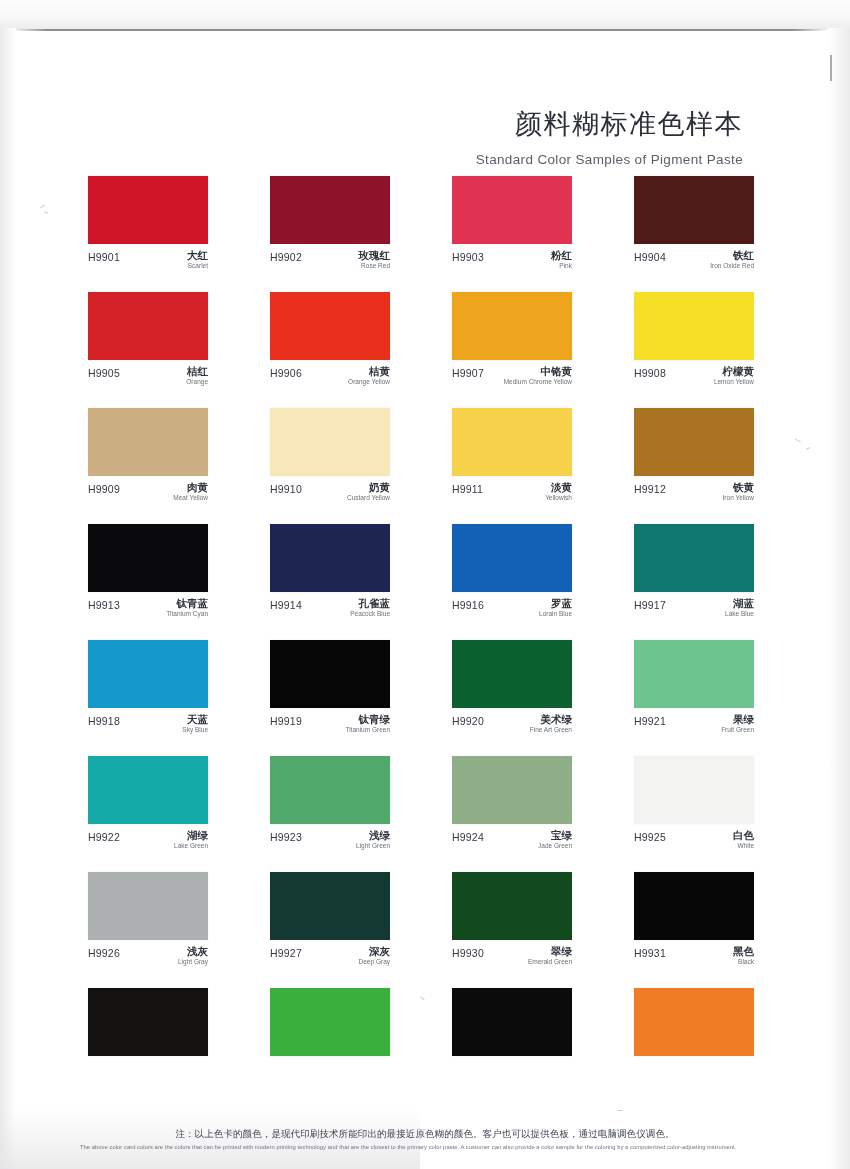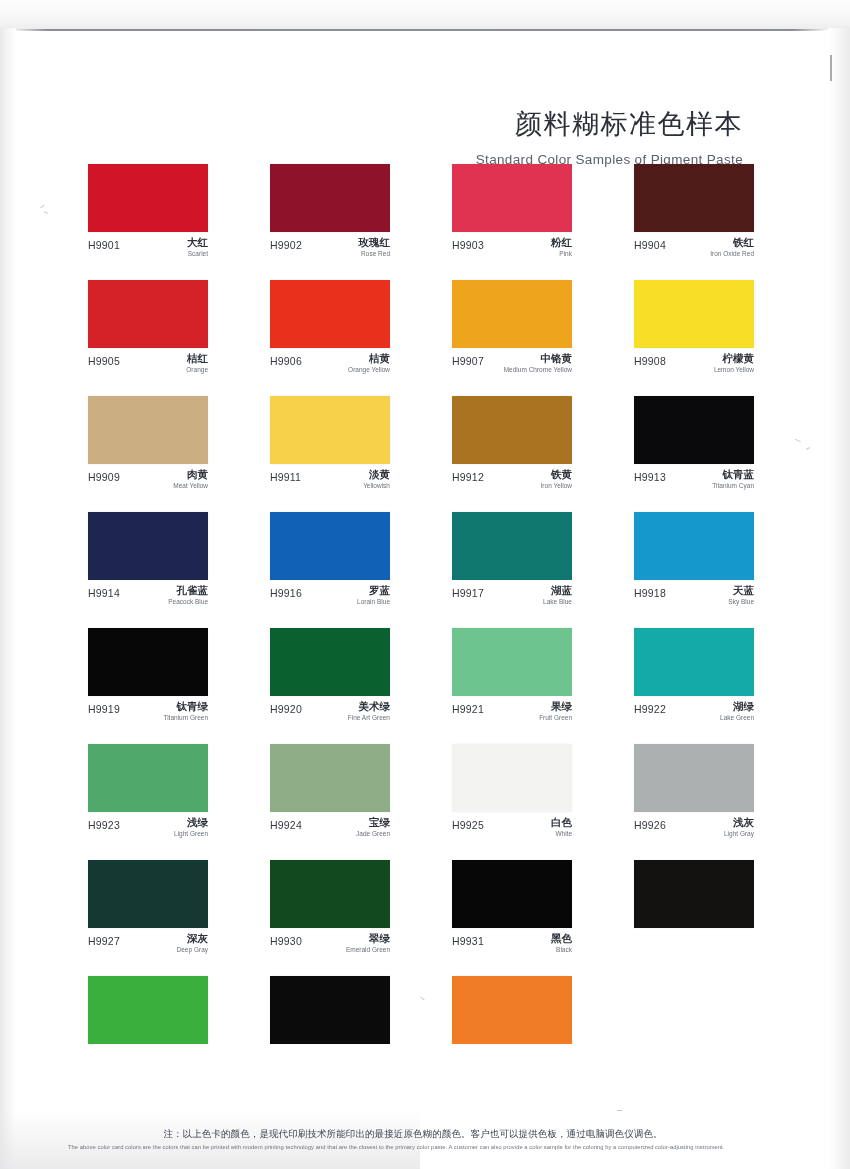--- a/index.html
+++ b/index.html
@@ -83,21 +83,21 @@
     font-size: 13.5px;
     letter-spacing: .35px;
     color: #595f6b;
     margin-top: 13px;
   }
 
   
   .grid {
     position: absolute;
     left: 88px;
-    top: 164px;
+    top: 176px;
     width: 668px;
     display: grid;
     grid-template-columns: repeat(4, 120px);
     grid-column-gap: 62px;
     grid-row-gap: 20px;
   }
   .cell { width: 120px; }
   .swatch {
     width: 120px;
     height: 68px;
@@ -112,39 +112,39 @@
   }
   .code {
     font-size: 10.5px;
     color: #343942;
     letter-spacing: .2px;
     padding-top: 1px;
     white-space: nowrap;
   }
   .names { text-align: right; }
   .name-cn {
-    font-family: Liberation Mono, monospace;
+    font-family: Liberation Serif, serif;
     font-size: 10.5px;
     color: #2d323b;
     line-height: 1.05;
     font-weight: 700;
     white-space: nowrap;
   }
   .name-en {
     font-size: 6.5px;
     color: #6a7079;
     line-height: 1.2;
     margin-top: 1px;
     white-space: nowrap;
   }
 
   
   .footer {
     position: absolute;
-    left: 68px;
+    left: 80px;
     top: 1128px;
     width: 690px;
   }
   .note-cn {
     font-family: "DejaVu Sans", "Liberation Sans", sans-serif;
     font-size: 9.5px;
     color: #3c4250;
     letter-spacing: .1px;
     line-height: 1.3;
     text-align: center;
@@ -266,20 +266,30 @@
       <div class="swatch" style="background: rgb(204, 174, 131);"></div>
       <div class="labels">
         <div class="code">H9909</div>
         <div class="names">
           <div class="name-cn">肉黄</div>
           <div class="name-en">Meat Yellow</div>
         </div>
       </div>
     </div>
     <div class="cell">
+      <div class="swatch" style="background: rgb(248, 231, 184);"></div>
+      <div class="labels">
+        <div class="code">H9910</div>
+        <div class="names">
+          <div class="name-cn">奶黄</div>
+          <div class="name-en">Custard Yellow</div>
+        </div>
+      </div>
+    </div>
+    <div class="cell">
       <div class="swatch" style="background: rgb(247, 209, 74);"></div>
       <div class="labels">
         <div class="code">H9911</div>
         <div class="names">
           <div class="name-cn">淡黄</div>
           <div class="name-en">Yellowish</div>
         </div>
       </div>
     </div>
     <div class="cell">

